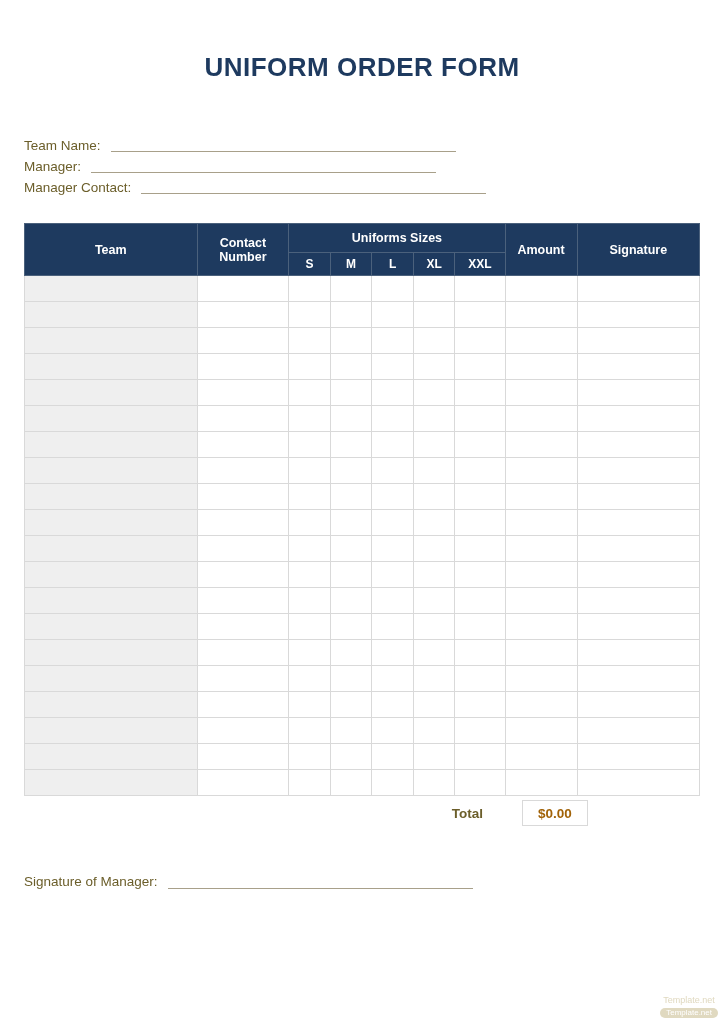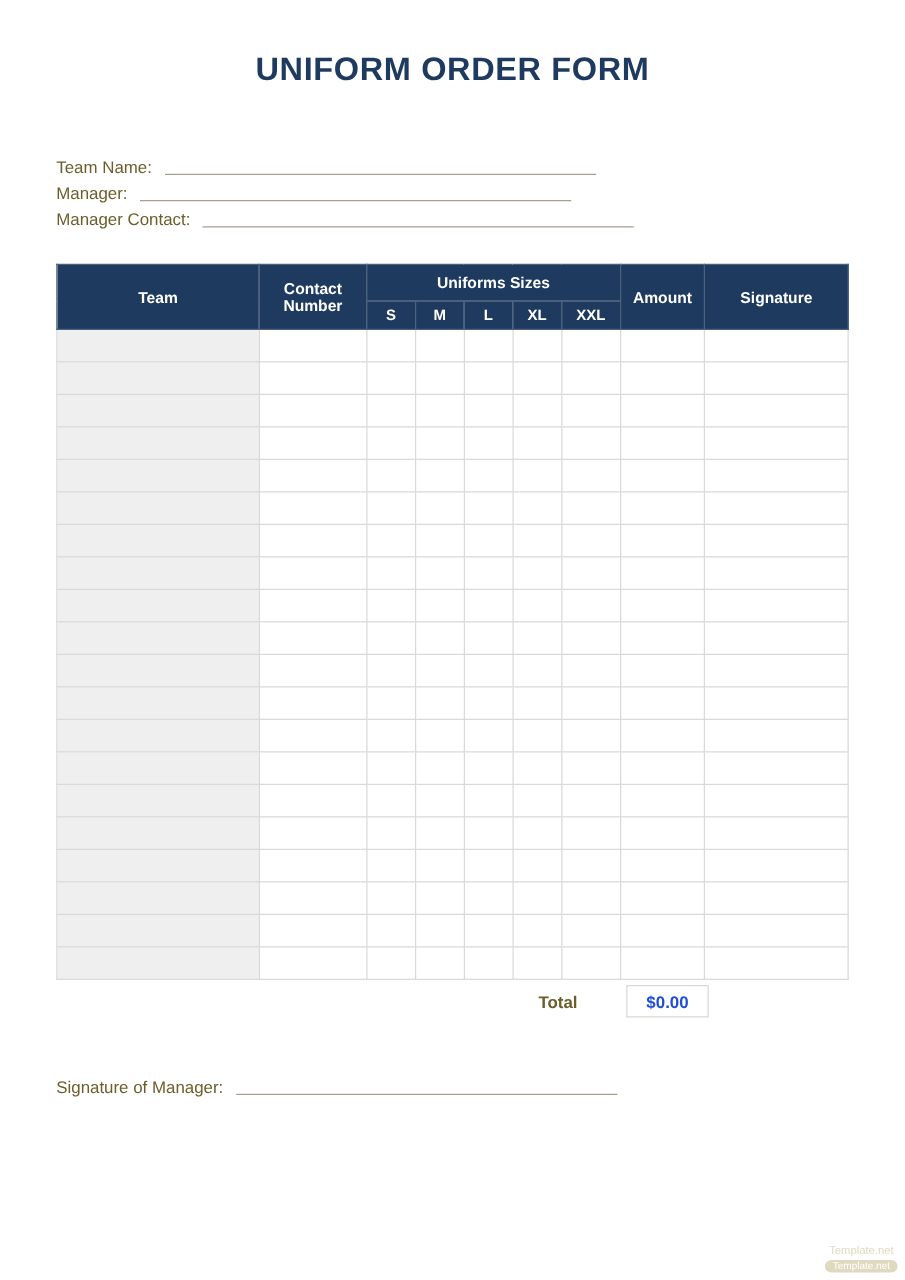--- a/index.html
+++ b/index.html
@@ -6,21 +6,22 @@
   body {
     margin: 0;
     width: 724px;
     height: 1024px;
     background: #fff;
     font-family: "Segoe UI", Arial, sans-serif;
     color: #333;
     position: relative;
   }
   .page {
-    padding: 40px 45px;
+    padding: 40px 24px;
+    margin-top: 12px;
   }
   h1.title {
     text-align: center;
     color: #1e3a5f;
     font-size: 26px;
     font-weight: 700;
     letter-spacing: 0.5px;
     margin: 0 0 55px 0;
   }
   .info-block {
@@ -85,31 +86,31 @@
     color: #6b5e2a;
     font-weight: 600;
     margin-right: 12px;
   }
   .total-box {
     border: 1px solid #d9d9d9;
     width: 66px;
     height: 26px;
     line-height: 26px;
     text-align: center;
-    color: #1d4ed8;
+    color: #a16207;
     font-weight: 600;
     margin-right: 112px; 
   }
   .sig-block {
     margin-top: 48px;
     font-size: 13.5px;
   }
   .sig-row {
     display: flex;
-    align-items: flex-start;
+    align-items: flex-end;
     margin-bottom: 8px;
   }
   .sig-label {
     color: #6b5e2a;
     white-space: nowrap;
     margin-right: 10px;
   }
   .sig-line {
     flex: 1;
     border-bottom: 1px solid #a8a08a;

